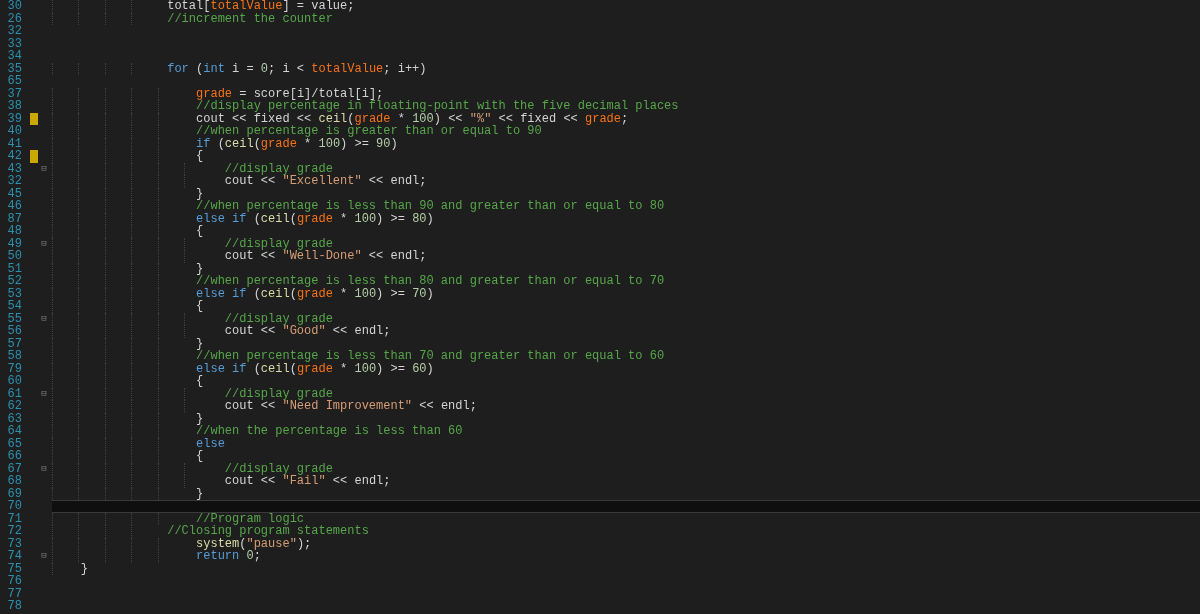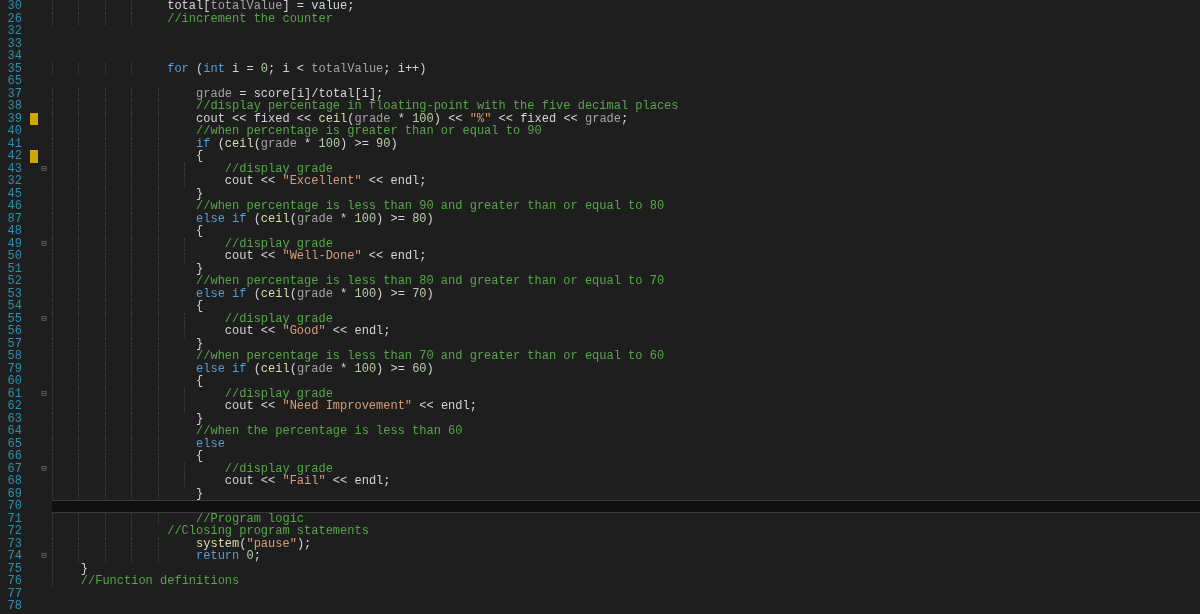--- a/index.html
+++ b/index.html
@@ -59,21 +59,21 @@
     height: 12.5px;
     border-left: 1px dotted #404040;
   }
   .kw { color: #569cd6; }
   .type { color: #569cd6; }
   .str { color: #d69d75; }
   .num { color: #b5cea8; }
   .cmt { color: #57a64a; }
   .fn { color: #dcdcaa; }
   .id { color: #d4d4d4; }
-  .var { color: #a3a3a3; }
+  .var { color: #f97316; }
   .txt { color: #d4d4d4; }
   .op { color: #d4d4d4; }
   .pn { color: #d4d4d4; }
   .hl-line {
     background: #0f0f10;
     border-top: 1px solid #3a3a3a;
     border-bottom: 1px solid #3a3a3a;
     box-sizing: border-box;
   }
 </style>
@@ -278,15 +278,14 @@
       <div class="code-line"><span class="guide" style="left: 0px;"></span><span class="guide" style="left: 26.4px;"></span><span class="guide" style="left: 52.8px;"></span><span class="guide" style="left: 79.2px;"></span><span class="guide" style="left: 105.6px;"></span><span style="position: relative;">                    <span class="pn">{</span></span></div>
       <div class="code-line"><span class="guide" style="left: 0px;"></span><span class="guide" style="left: 26.4px;"></span><span class="guide" style="left: 52.8px;"></span><span class="guide" style="left: 79.2px;"></span><span class="guide" style="left: 105.6px;"></span><span class="guide" style="left: 132px;"></span><span style="position: relative;">                        <span class="cmt">//display grade</span></span></div>
       <div class="code-line"><span class="guide" style="left: 0px;"></span><span class="guide" style="left: 26.4px;"></span><span class="guide" style="left: 52.8px;"></span><span class="guide" style="left: 79.2px;"></span><span class="guide" style="left: 105.6px;"></span><span class="guide" style="left: 132px;"></span><span style="position: relative;">                        <span class="id">cout</span><span class="op"> &lt;&lt; </span><span class="str">"Fail"</span><span class="op"> &lt;&lt; </span><span class="id">endl</span><span class="pn">;</span></span></div>
       <div class="code-line"><span class="guide" style="left: 0px;"></span><span class="guide" style="left: 26.4px;"></span><span class="guide" style="left: 52.8px;"></span><span class="guide" style="left: 79.2px;"></span><span class="guide" style="left: 105.6px;"></span><span style="position: relative;">                    <span class="pn">}</span></span></div>
       <div class="code-line hl-line"><span style="position: relative;"></span></div>
       <div class="code-line"><span class="guide" style="left: 0px;"></span><span class="guide" style="left: 26.4px;"></span><span class="guide" style="left: 52.8px;"></span><span class="guide" style="left: 79.2px;"></span><span class="guide" style="left: 105.6px;"></span><span style="position: relative;">                    <span class="cmt">//Program logic</span></span></div>
       <div class="code-line"><span class="guide" style="left: 0px;"></span><span class="guide" style="left: 26.4px;"></span><span class="guide" style="left: 52.8px;"></span><span class="guide" style="left: 79.2px;"></span><span style="position: relative;">                <span class="cmt">//Closing program statements</span></span></div>
       <div class="code-line"><span class="guide" style="left: 0px;"></span><span class="guide" style="left: 26.4px;"></span><span class="guide" style="left: 52.8px;"></span><span class="guide" style="left: 79.2px;"></span><span class="guide" style="left: 105.6px;"></span><span style="position: relative;">                    <span class="fn">system</span><span class="pn">(</span><span class="str">"pause"</span><span class="pn">)</span><span class="pn">;</span></span></div>
       <div class="code-line"><span class="guide" style="left: 0px;"></span><span class="guide" style="left: 26.4px;"></span><span class="guide" style="left: 52.8px;"></span><span class="guide" style="left: 79.2px;"></span><span class="guide" style="left: 105.6px;"></span><span style="position: relative;">                    <span class="kw">return</span><span class="txt"> </span><span class="num">0</span><span class="pn">;</span></span></div>
       <div class="code-line"><span class="guide" style="left: 0px;"></span><span style="position: relative;">    <span class="pn">}</span></span></div>
-      <div class="code-line"><span class="guide" style="left: 0px;"></span><span style="position: relative;">    <span class="cmt">//Function definitions</span></span></div>
     </div>
 </div>
 
 </body></html>

